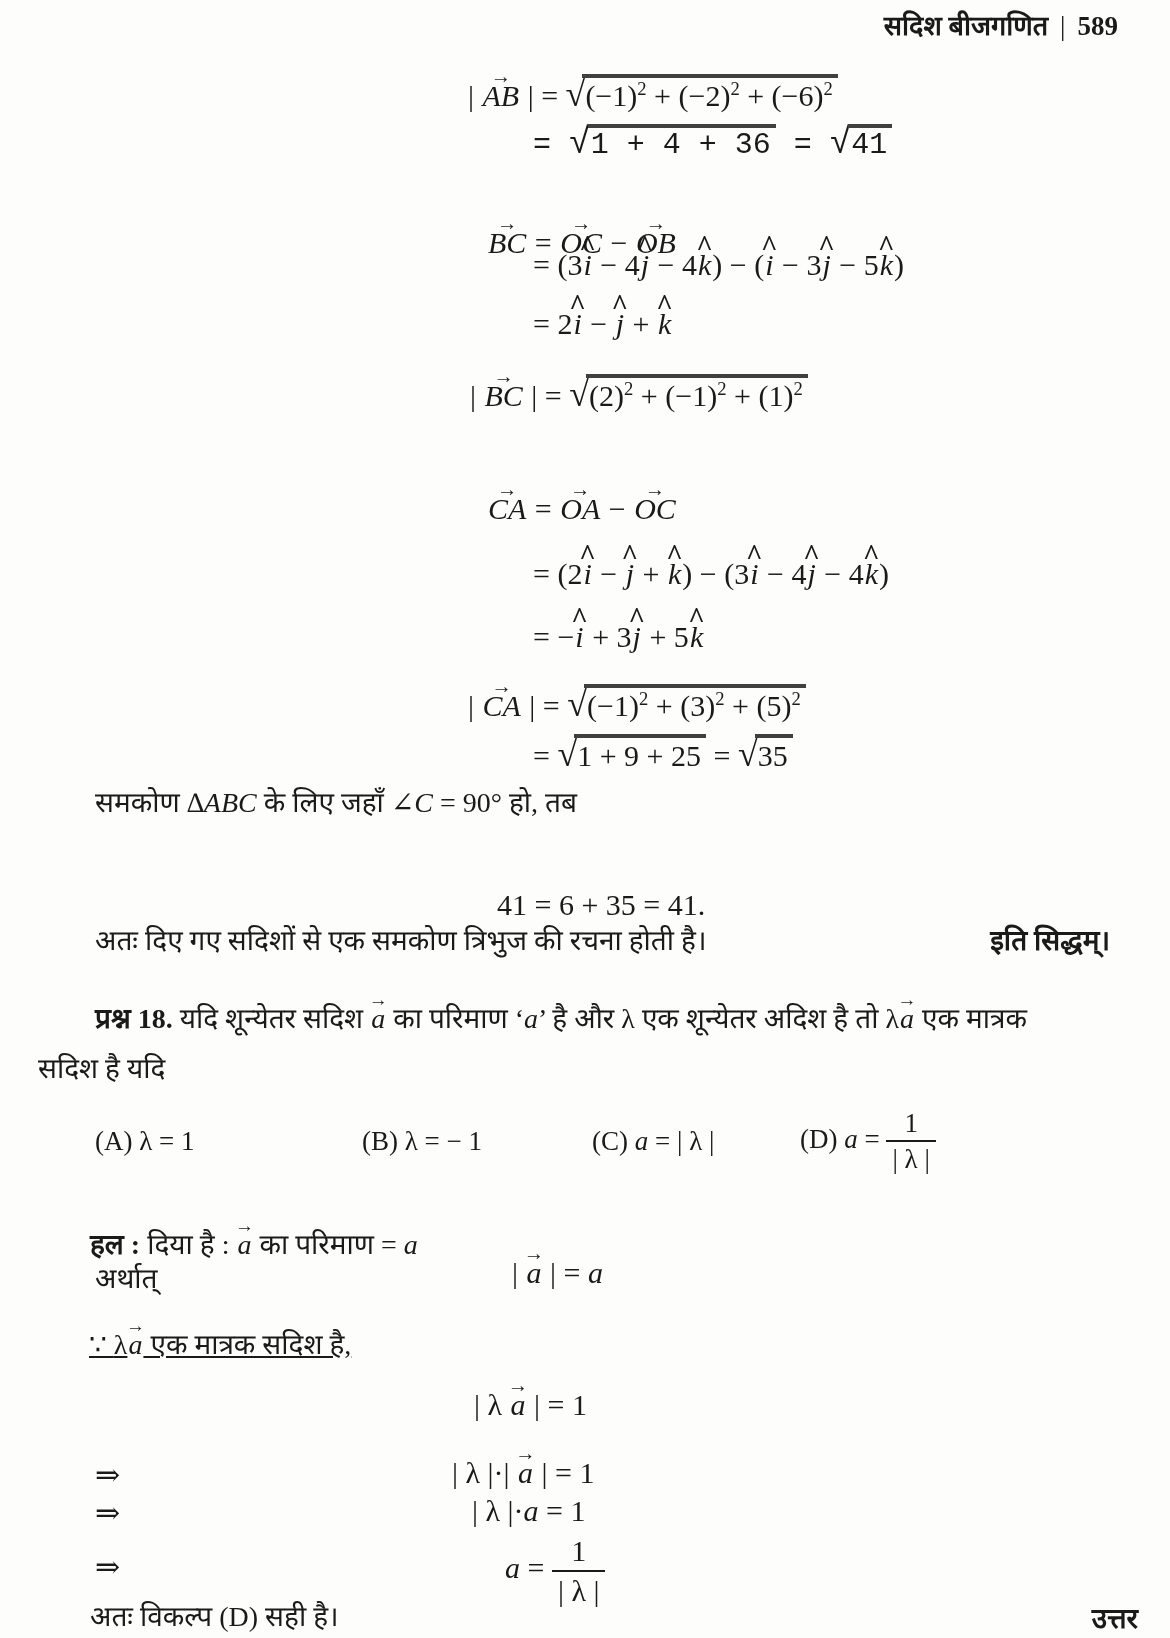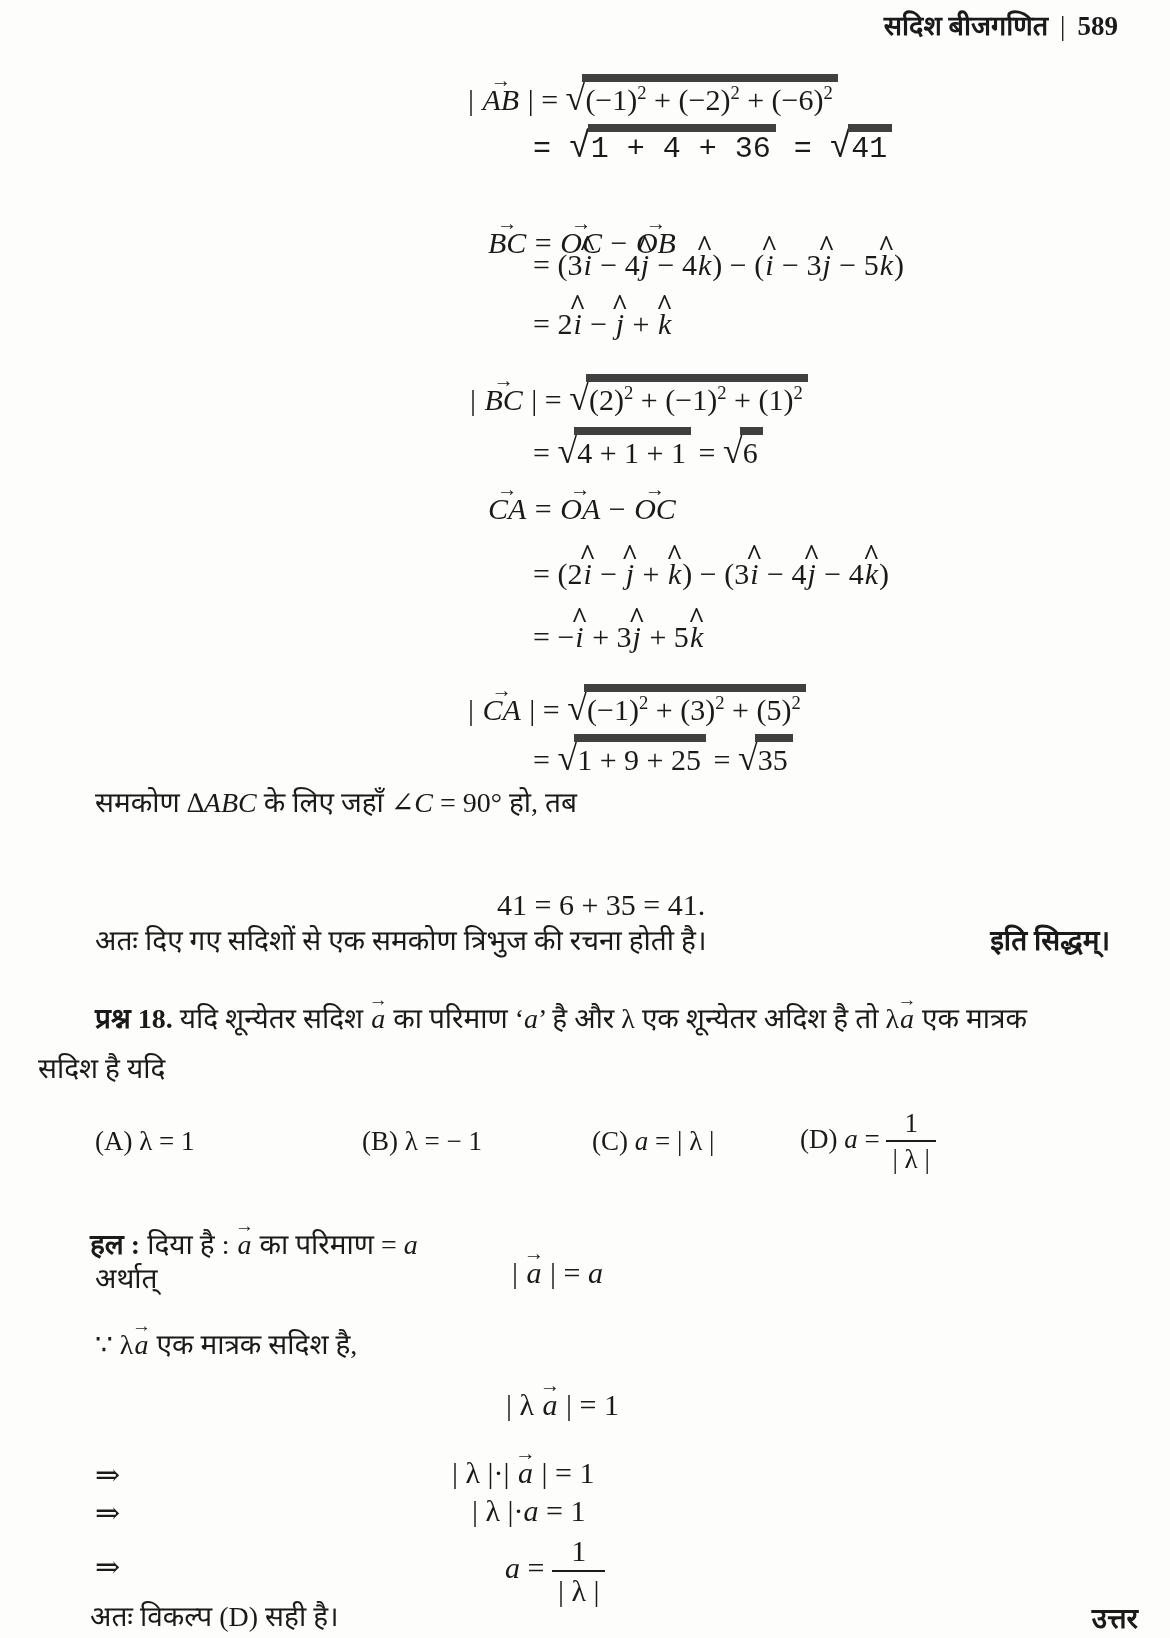--- a/index.html
+++ b/index.html
@@ -25,21 +25,21 @@
   }
   
   .hat{position:relative;display:inline-block;font-style:italic;padding:0 1px;}
   .hat::after{
     content:"^";position:absolute;top:-0.60em;left:50%;
     transform:translateX(-50%);font-size:0.95em;font-style:normal;font-weight:bold;
   }
   
   .sqrt{white-space:nowrap;}
   .rsign{font-size:1.2em;line-height:0.85;}
-  .rad{display:inline-block;border-top:8px solid #404040;padding:1px 5px 0 3px;margin-left:-3px;line-height:1.1;}
+  .rad{display:inline-block;border-top:4px solid #404040;padding:1px 5px 0 3px;margin-left:-3px;line-height:1.1;}
   sup{font-size:0.62em;vertical-align:super;line-height:0;}
   
   .frac{display:inline-block;vertical-align:middle;text-align:center;line-height:1.15;}
   .frac .num{display:block;padding:0 6px 1px;}
   .frac .den{display:block;border-top:2px solid #1a1a1a;padding:2px 6px 0;}
   
   .r-header{top:6px;right:52px;font-size:27px;font-weight:bold;}
   .r-header .sep{padding:0 12px;font-weight:normal;}
   .r-m1{top:74px;left:468px;}
   .r-m2{top:124px;left:533px;font-family:Liberation Mono, monospace;}
@@ -60,22 +60,22 @@
   .r-t2r{top:924px;right:60px;font-weight:bold;}
   .r-q1{top:1002px;left:95px;}
   .r-q2{top:1052px;left:38px;}
   .r-oa{top:1126px;left:95px;}
   .r-ob{top:1126px;left:362px;}
   .r-oc{top:1126px;left:592px;}
   .r-od{top:1108px;left:800px;}
   .r-sol{top:1228px;left:90px;}
   .r-arthat{top:1262px;left:95px;}
   .r-m15{top:1256px;left:512px;}
-  .r-because{top:1328px;left:95px;}
-  .r-m16{top:1388px;left:506px;}
+  .r-because{top:1328px;left:89px;text-decoration:underline;}
+  .r-m16{top:1388px;left:474px;}
   .r-i1{top:1458px;left:95px;}
   .r-m17{top:1456px;left:452px;}
   .r-i2{top:1496px;left:95px;}
   .r-m18{top:1494px;left:472px;}
   .r-i3{top:1550px;left:95px;}
   .r-m19{top:1534px;left:505px;}
   .r-final{top:1600px;left:90px;}
   .r-ans{top:1602px;right:32px;font-weight:bold;border-bottom:3px solid #1a1a1a;padding-bottom:2px;}
 </style>
 </head>
@@ -86,21 +86,20 @@
   <div class="row r-header">
     <span>सदिश बीजगणित</span><span class="sep">|</span><span>589</span>
   </div>
 
   <div class="row math r-m1">| <span class="vec">AB</span> | = <span class="sqrt"><span class="rsign">√</span><span class="rad">(−1)<sup>2</sup> + (−2)<sup>2</sup> + (−6)<sup>2</sup></span></span></div>
   <div class="row math r-m2">= <span class="sqrt"><span class="rsign">√</span><span class="rad">1 + 4 + 36</span></span> = <span class="sqrt"><span class="rsign">√</span><span class="rad">41</span></span></div>
   <div class="row math r-m3"><span class="vec">BC</span> = <span class="vec">OC</span> − <span class="vec">OB</span></div>
   <div class="row math r-m4">= (3<span class="hat">i</span> − 4<span class="hat">j</span> − 4<span class="hat">k</span>) − (<span class="hat">i</span> − 3<span class="hat">j</span> − 5<span class="hat">k</span>)</div>
   <div class="row math r-m5">= 2<span class="hat">i</span> − <span class="hat">j</span> + <span class="hat">k</span></div>
   <div class="row math r-m6">| <span class="vec">BC</span> | = <span class="sqrt"><span class="rsign">√</span><span class="rad">(2)<sup>2</sup> + (−1)<sup>2</sup> + (1)<sup>2</sup></span></span></div>
-  <div class="row math r-m7">= <span class="sqrt"><span class="rsign">√</span><span class="rad">4 + 1 + 1</span></span> = <span class="sqrt"><span class="rsign">√</span><span class="rad">6</span></span></div>
   <div class="row math r-m8"><span class="vec">CA</span> = <span class="vec">OA</span> − <span class="vec">OC</span></div>
   <div class="row math r-m9">= (2<span class="hat">i</span> − <span class="hat">j</span> + <span class="hat">k</span>) − (3<span class="hat">i</span> − 4<span class="hat">j</span> − 4<span class="hat">k</span>)</div>
   <div class="row math r-m10">= −<span class="hat">i</span> + 3<span class="hat">j</span> + 5<span class="hat">k</span></div>
   <div class="row math r-m11">| <span class="vec">CA</span> | = <span class="sqrt"><span class="rsign">√</span><span class="rad">(−1)<sup>2</sup> + (3)<sup>2</sup> + (5)<sup>2</sup></span></span></div>
   <div class="row math r-m12">= <span class="sqrt"><span class="rsign">√</span><span class="rad">1 + 9 + 25</span></span> = <span class="sqrt"><span class="rsign">√</span><span class="rad">35</span></span></div>
 
   <div class="row hindi r-t1">समकोण ∆<i>ABC</i> के लिए जहाँ ∠<i>C</i> = 90° हो, तब</div>
 
   <div class="row math r-m14">41 = 6 + 35 = 41.</div>
 

